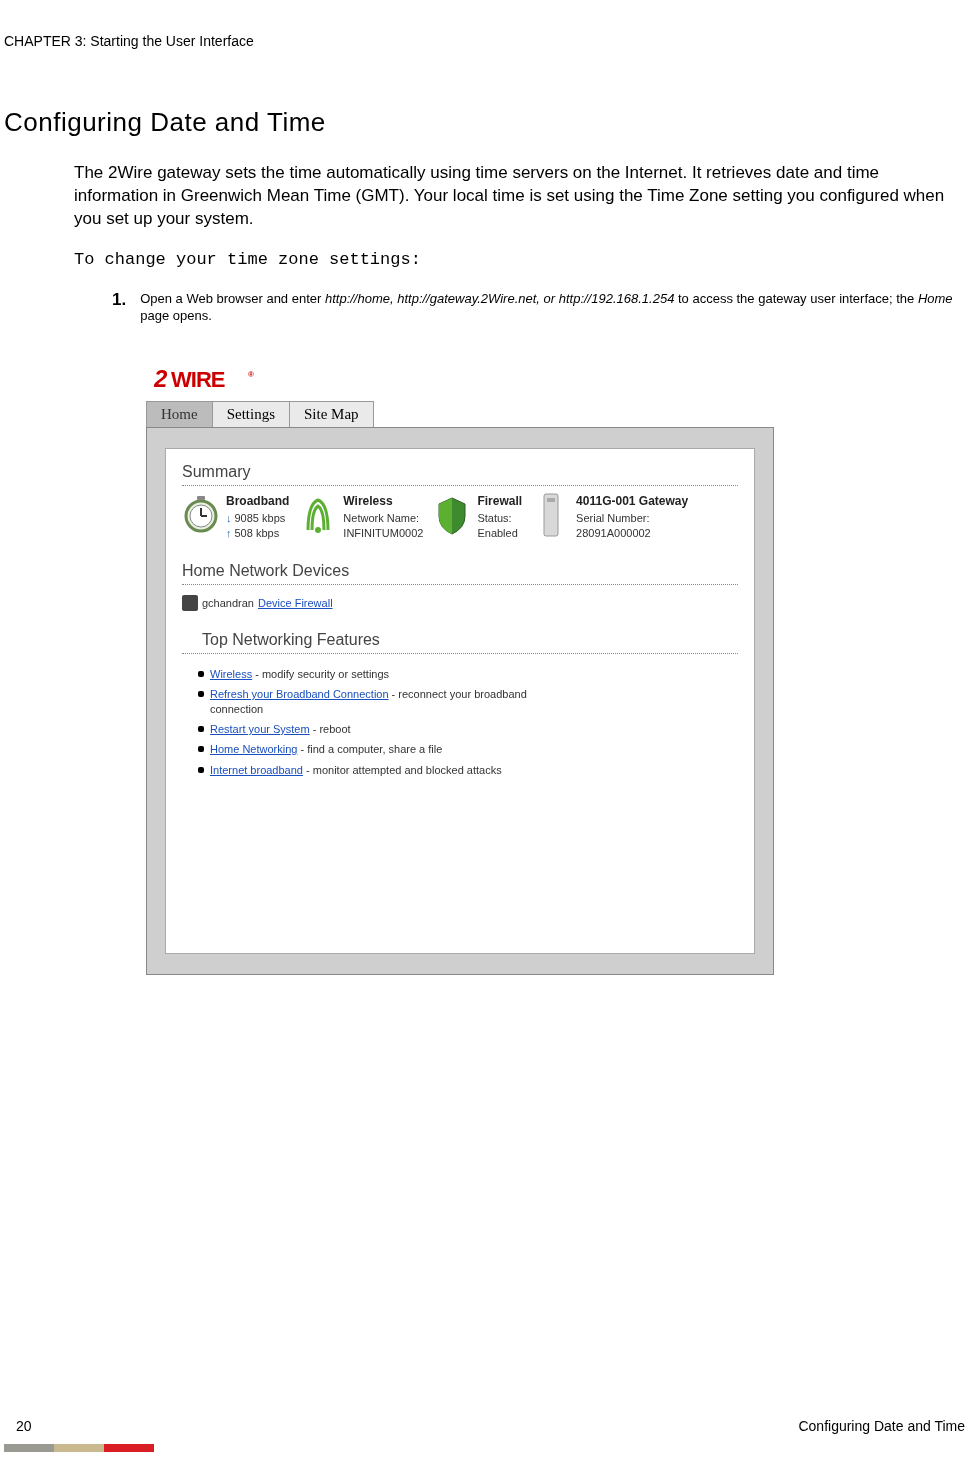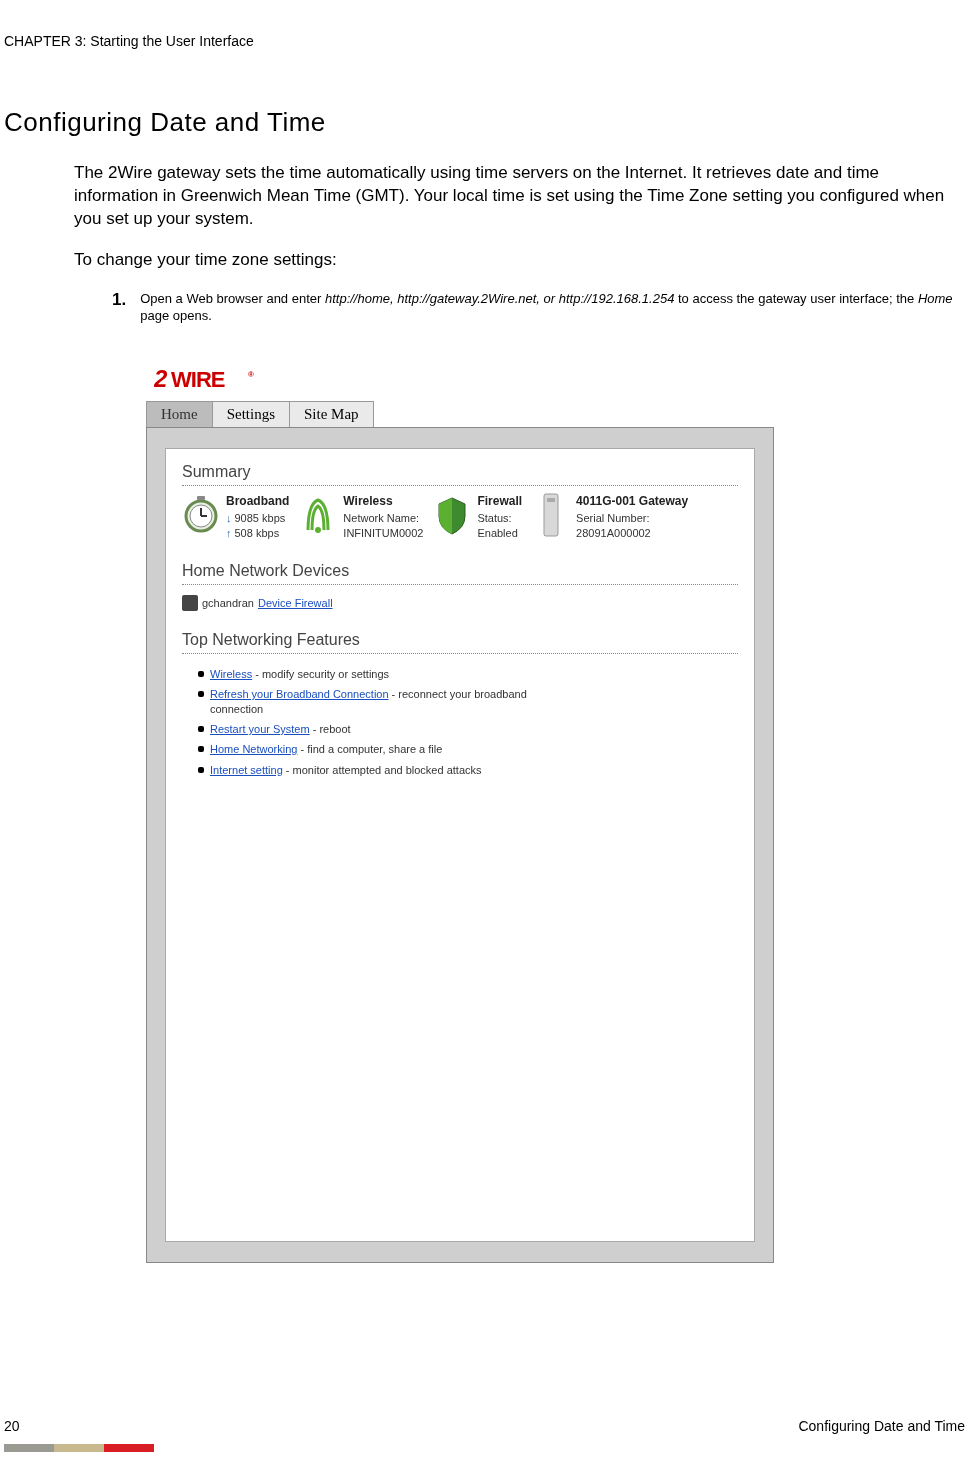--- a/index.html
+++ b/index.html
@@ -20,21 +20,21 @@
     font-size: 26px;
     font-weight: normal;
     letter-spacing: 0.5px;
     padding: 58px 0 0 4px;
   }
   .body-text {
     font-size: 17px;
     line-height: 1.35;
     padding: 24px 24px 0 74px;
   }
-  .body-text.mt { padding-top: 18px; }
+  .body-text.mt { padding-top: 18px; font-family: Liberation Mono, monospace; }
   .instruction-list {
     padding: 18px 10px 0 112px;
   }
   .instruction-item {
     display: flex;
     gap: 14px;
   }
   .inst-num {
     font-weight: bold;
     font-size: 17px;
@@ -73,21 +73,21 @@
     cursor: pointer;
   }
   .tab.active {
     background: #bcbcbc;
     color: #333;
   }
   .gateway-frame {
     border: 1px solid #888;
     background: #cfcfcf;
     padding: 20px 18px 20px 18px;
-    height: 836px;
+    height: 548px;
   }
   .inner-panel {
     background: #ffffff;
     border: 1px solid #aaa;
     padding: 10px 16px 18px 16px;
     font-family: Tahoma, 'Segoe UI', sans-serif;
     height: 100%;
     overflow: hidden;
   }
   .panel-heading {
@@ -171,21 +171,21 @@
     background: #000;
     border-radius: 2px;
     margin-top: 4px;
     flex-shrink: 0;
   }
   .features-list .link-small { font-size: 11px; }
 
   .footer {
     position: absolute;
     bottom: 34px;
-    left: 4px;
+    left: 16px;
     right: 8px;
     display: flex;
     justify-content: space-between;
     font-size: 14px;
   }
   .footer-bar {
     position: absolute;
     bottom: 16px;
     left: 4px;
     display: flex;
@@ -312,42 +312,42 @@
       </div>
 
       <div class="panel-heading" style="margin-top:18px;">Home Network Devices</div>
       <hr class="panel-divider">
       <div class="devices-row">
         <span class="dev-icon"></span>
         <span>gchandran</span>
         <span class="link-small">Device Firewall</span>
       </div>
 
-      <div class="panel-heading" style="margin-top:10px;">Top Networking Features</div>
+      <div class="panel-heading" style="margin-top:10px;margin-left:20px;">Top Networking Features</div>
       <hr class="panel-divider">
       <ul class="features-list">
         <li>
             <span class="bullet"></span>
             <span><span class="link-small">Wireless</span><span> - modify security or settings</span></span>
           </li>
         <li>
             <span class="bullet"></span>
             <span><span class="link-small">Refresh your Broadband Connection</span><span> - reconnect your broadband connection</span></span>
           </li>
         <li>
             <span class="bullet"></span>
             <span><span class="link-small">Restart your System</span><span> - reboot</span></span>
           </li>
         <li>
             <span class="bullet"></span>
             <span><span class="link-small">Home Networking</span><span> - find a computer, share a file</span></span>
           </li>
         <li>
             <span class="bullet"></span>
-            <span><span class="link-small">Internet setting</span><span> - monitor attempted and blocked attacks</span></span>
+            <span><span class="link-small">Internet broadband</span><span> - monitor attempted and blocked attacks</span></span>
           </li>
       </ul>
 
     </div>
   </div>
 </div>
 
 <div class="footer">
   <span>20</span>
   <span>Configuring Date and Time</span>

